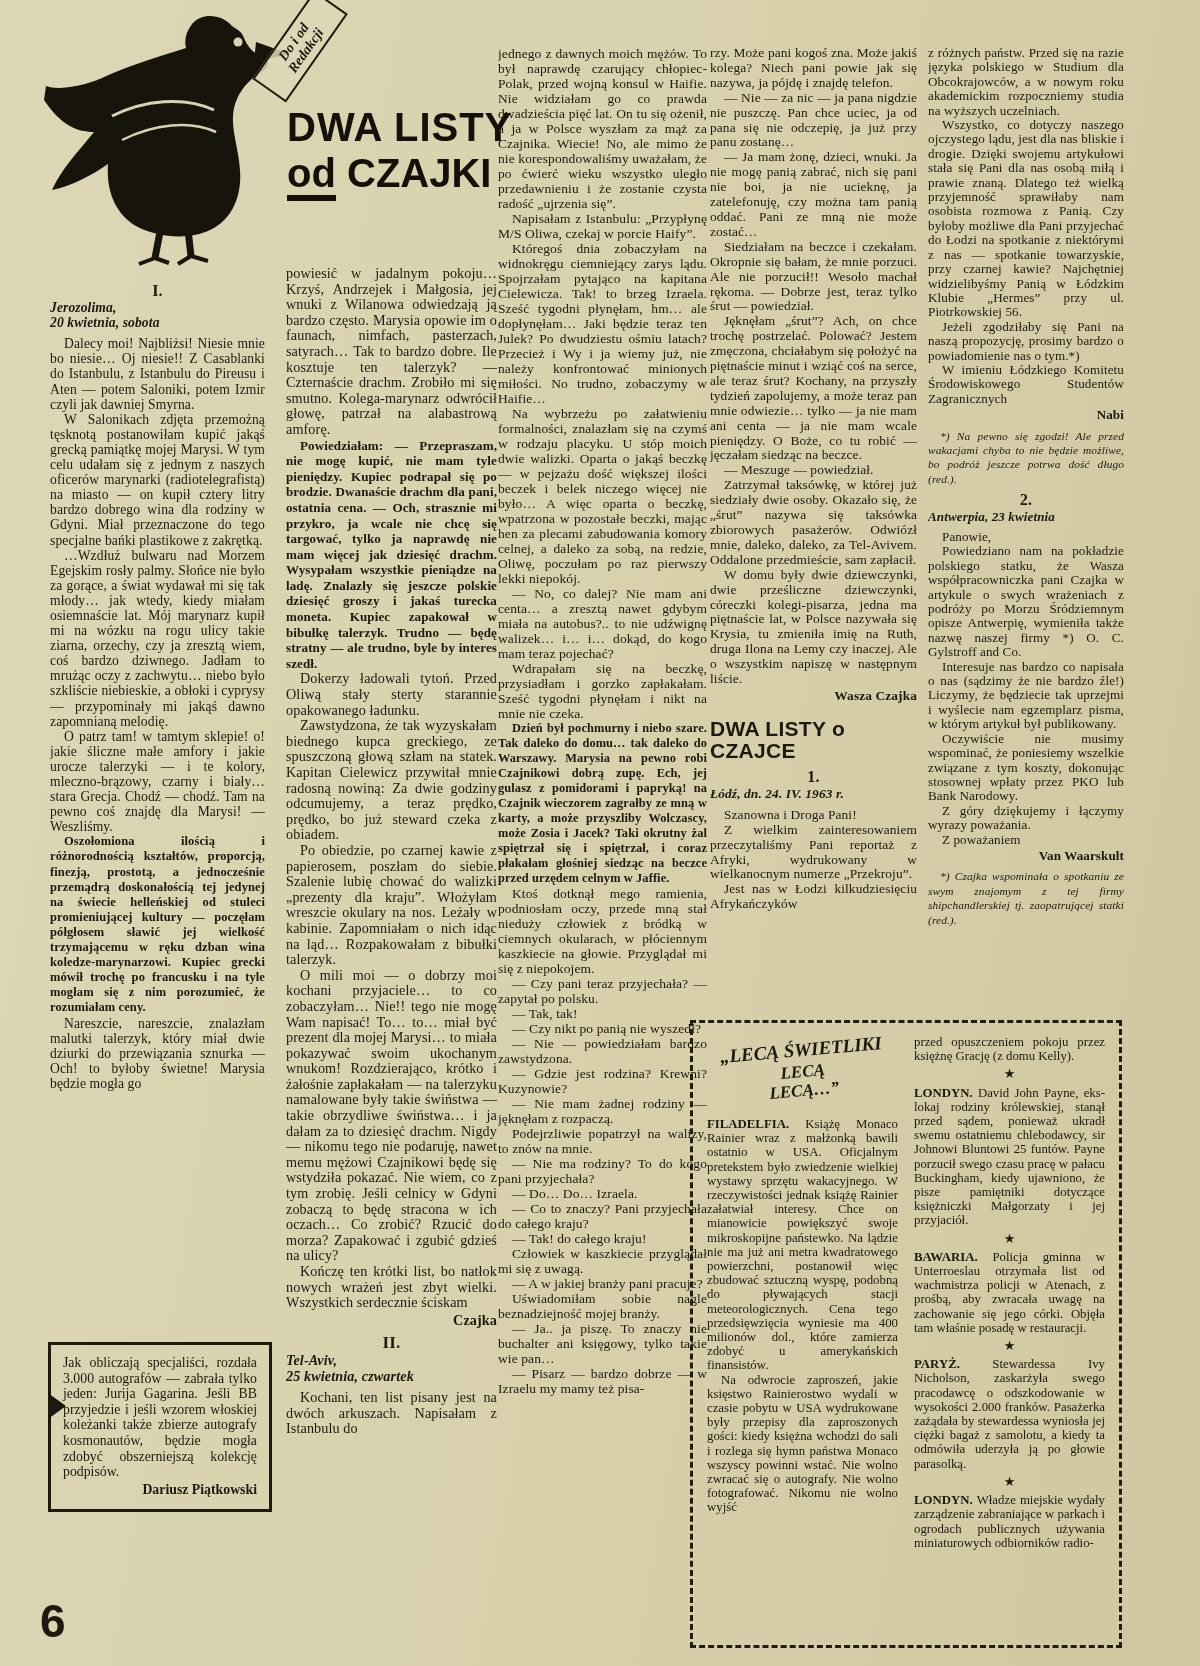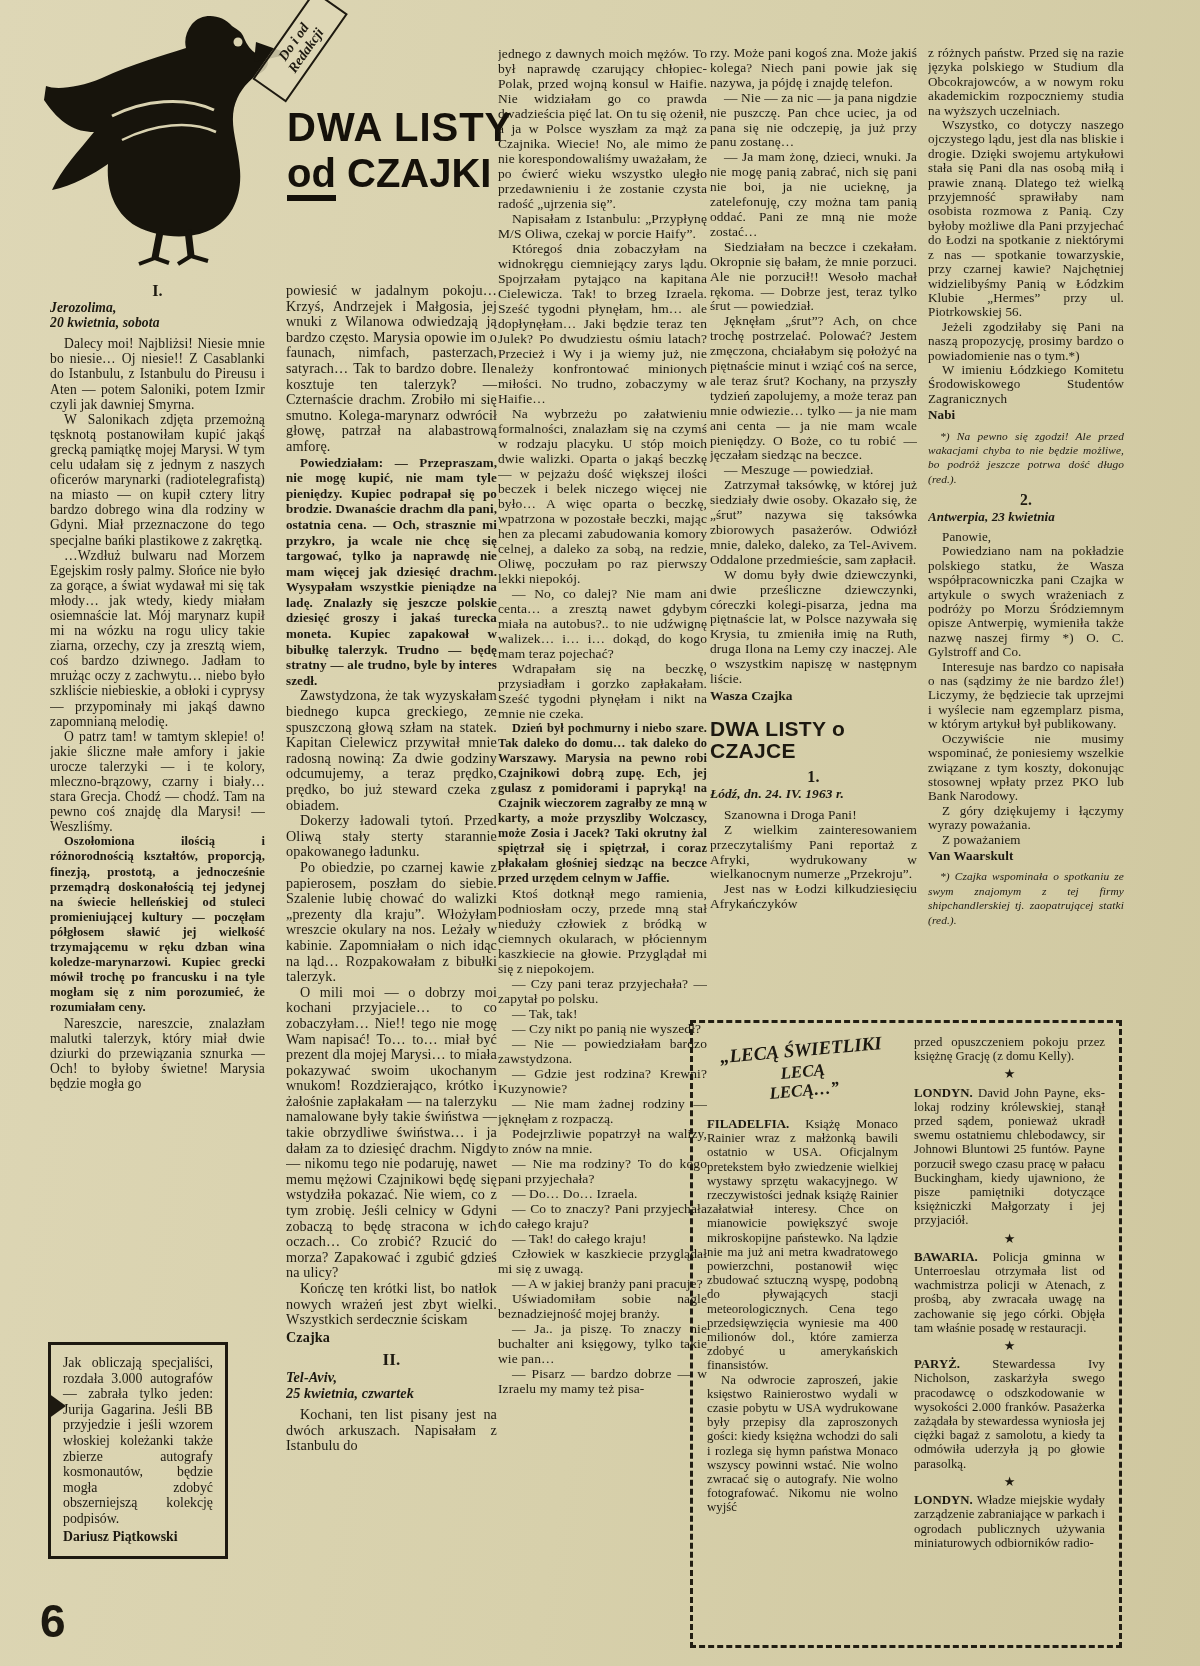--- a/index.html
+++ b/index.html
@@ -17,36 +17,36 @@
     font-style:italic;font-size:14px;line-height:1.1;text-align:center;
     font-weight:bold;background:rgba(222,215,182,.85);
   }
   .title{position:absolute;left:287px;top:106px;width:205px;font-family:"Liberation Sans","DejaVu Sans",sans-serif;font-weight:bold;color:#15110a;}
   .title .l1{font-size:40px;line-height:1.05;letter-spacing:1px;white-space:nowrap;}
   .title .l2{font-size:40px;line-height:1.25;white-space:nowrap;}
   .title .od{border-bottom:6px solid #15110a;padding-bottom:0;}
   
   .col{position:absolute;text-align:justify;overflow:hidden;letter-spacing:.1px;}
   #col1{left:50px;top:276px;width:215px;height:1062px;font-size:13.6px;line-height:15.1px;}
-  #col2{left:286px;top:283px;width:211px;height:1340px;font-size:14.2px;line-height:15.6px;}
+  #col2{left:286px;top:266px;width:211px;height:1340px;font-size:14.2px;line-height:15.6px;}
   #col3{left:498px;top:46px;width:209px;height:1586px;font-size:13.5px;line-height:15px;}
   #col4{left:710px;top:46px;width:207px;height:966px;font-size:13.4px;line-height:14.9px;}
   #col5{left:928px;top:46px;width:196px;height:966px;font-size:13.1px;line-height:14.4px;}
   .p{margin:0;text-indent:14px;}
   .pfirst{text-indent:0;}
   .pb{font-weight:bold;font-size:.92em;}
   .h{text-align:center;font-size:1.2em;font-weight:bold;margin:7px 0 2px;text-indent:0;}
   .date{text-align:left;font-style:italic;font-weight:bold;white-space:pre-line;margin:0 0 6px;text-indent:0;}
-  .sig{text-align:left;font-weight:bold;margin:2px 0 6px;text-indent:0;}
+  .sig{text-align:right;font-weight:bold;margin:2px 0 6px;text-indent:0;}
   .head2{font-family:"Liberation Sans","DejaVu Sans",sans-serif;font-size:21px;font-weight:bold;letter-spacing:.3px;margin:14px 0 8px;line-height:1.05;text-align:left;text-indent:0;}
   .note{font-weight:normal;font-style:italic;font-size:.87em;margin:6px 0 2px;text-indent:12px;}
   .star{text-align:center;font-size:13px;margin:4px 0;text-indent:0;}
   
   .gbox{
-    position:absolute;left:48px;top:1342px;width:180px;box-sizing:border-box;
+    position:absolute;left:48px;top:1342px;width:224px;box-sizing:border-box;
     border:3px solid #1d1910;padding:10px 12px 6px;
     font-size:13.8px;line-height:15.6px;text-align:justify;
   }
   .gbox::before{
     content:"";position:absolute;left:-3px;top:48px;
     border-left:18px solid #1d1910;border-top:13px solid transparent;border-bottom:13px solid transparent;
   }
   .pageno{position:absolute;left:40px;top:1594px;font-family:"Liberation Sans","DejaVu Sans",sans-serif;font-size:46px;font-weight:bold;}
   
   .nbox{
@@ -93,22 +93,22 @@
       <p class="p">Dalecy moi! Najbliżsi! Niesie mnie bo niesie… Oj niesie!! Z Casablanki do Istanbulu, z Istanbulu do Pireusu i Aten — potem Saloniki, potem Izmir czyli jak dawniej Smyrna.</p>
       <p class="p">W Salonikach zdjęta przemożną tęsknotą postanowiłam kupić jakąś grecką pamiątkę mojej Marysi. W tym celu udałam się z jednym z naszych oficerów marynarki (radiotelegrafistą) na miasto — on kupił cztery litry bardzo dobrego wina dla rodziny w Gdyni. Miał przeznaczone do tego specjalne bańki plastikowe z zakrętką.</p>
       <p class="p">…Wzdłuż bulwaru nad Morzem Egejskim rosły palmy. Słońce nie było za gorące, a świat wydawał mi się tak młody… jak wtedy, kiedy miałam osiemnaście lat. Mój marynarz kupił mi na wózku na rogu ulicy takie ziarna, orzechy, czy ja zresztą wiem, coś bardzo dziwnego. Jadłam to mrużąc oczy z zachwytu… niebo było szkliście niebieskie, a obłoki i cyprysy — przypominały mi jakąś dawno zapomnianą melodię.</p>
       <p class="p">O patrz tam! w tamtym sklepie! o! jakie śliczne małe amfory i jakie urocze talerzyki — i te kolory, mleczno-brązowy, czarny i biały… stara Grecja. Chodź — chodź. Tam na pewno coś znajdę dla Marysi! — Weszliśmy.</p>
       <p class="p pb">Oszołomiona ilością i różnorodnością kształtów, proporcją, finezją, prostotą, a jednocześnie przemądrą doskonałością tej jedynej na świecie helleńskiej od stuleci promieniującej kultury — poczęłam półgłosem sławić jej wielkość trzymającemu w ręku dzban wina koledze-marynarzowi. Kupiec grecki mówił trochę po francusku i na tyle mogłam się z nim porozumieć, że rozumiałam ceny.</p>
       <p class="p">Nareszcie, nareszcie, znalazłam malutki talerzyk, który miał dwie dziurki do przewiązania sznurka — Och! to byłoby świetne! Marysia będzie mogła go</p>
     </div>
   <div class="col" id="col2">
       <p class="p pfirst">powiesić w jadalnym pokoju… Krzyś, Andrzejek i Małgosia, jej wnuki z Wilanowa odwiedzają ją bardzo często. Marysia opowie im o faunach, nimfach, pasterzach, satyrach… Tak to bardzo dobre. Ile kosztuje ten talerzyk? — Czternaście drachm. Zrobiło mi się smutno. Kolega-marynarz odwrócił głowę, patrzał na alabastrową amforę.</p>
       <p class="p pb">Powiedziałam: — Przepraszam, nie mogę kupić, nie mam tyle pieniędzy. Kupiec podrapał się po brodzie. Dwanaście drachm dla pani, ostatnia cena. — Och, strasznie mi przykro, ja wcale nie chcę się targować, tylko ja naprawdę nie mam więcej jak dziesięć drachm. Wysypałam wszystkie pieniądze na ladę. Znalazły się jeszcze polskie dziesięć groszy i jakaś turecka moneta. Kupiec zapakował w bibułkę talerzyk. Trudno — będę stratny — ale trudno, byle by interes szedł.</p>
+      <p class="p">Dokerzy ładowali tytoń. Przed Oliwą stały sterty starannie opakowanego ładunku.</p>
       <p class="p">Zawstydzona, że tak wyzyskałam biednego kupca greckiego, ze spuszczoną głową szłam na statek. Kapitan Cielewicz przywitał mnie radosną nowiną: Za dwie godziny odcumujemy, a teraz prędko, prędko, bo już steward czeka z obiadem.</p>
-      <p class="p">Dokerzy ładowali tytoń. Przed Oliwą stały sterty starannie opakowanego ładunku.</p>
       <p class="p">Po obiedzie, po czarnej kawie z papierosem, poszłam do siebie. Szalenie lubię chować do walizki „prezenty dla kraju”. Włożyłam wreszcie okulary na nos. Leżały w kabinie. Zapomniałam o nich idąc na ląd… Rozpakowałam z bibułki talerzyk.</p>
       <p class="p">O mili moi — o dobrzy moi kochani przyjaciele… to co zobaczyłam… Nie!! tego nie mogę Wam napisać! To… to… miał być prezent dla mojej Marysi… to miała pokazywać swoim ukochanym wnukom! Rozdzierająco, krótko i żałośnie zapłakałam — na talerzyku namalowane były takie świństwa — takie obrzydliwe świństwa… i ja dałam za to dziesięć drachm. Nigdy — nikomu tego nie podaruję, nawet memu mężowi Czajnikowi będę się wstydziła pokazać. Nie wiem, co z tym zrobię. Jeśli celnicy w Gdyni zobaczą to będę stracona w ich oczach… Co zrobić? Rzucić do morza? Zapakować i zgubić gdzieś na ulicy?</p>
       <p class="p">Kończę ten krótki list, bo natłok nowych wrażeń jest zbyt wielki. Wszystkich serdecznie ściskam</p>
       <p class="sig">Czajka</p>
       <h3 class="h">II.</h3>
       <p class="date">Tel-Aviv,
 25 kwietnia, czwartek</p>
       <p class="p">Kochani, ten list pisany jest na dwóch arkuszach. Napisałam z Istanbulu do</p>
     </div>
   <div class="col" id="col3">

